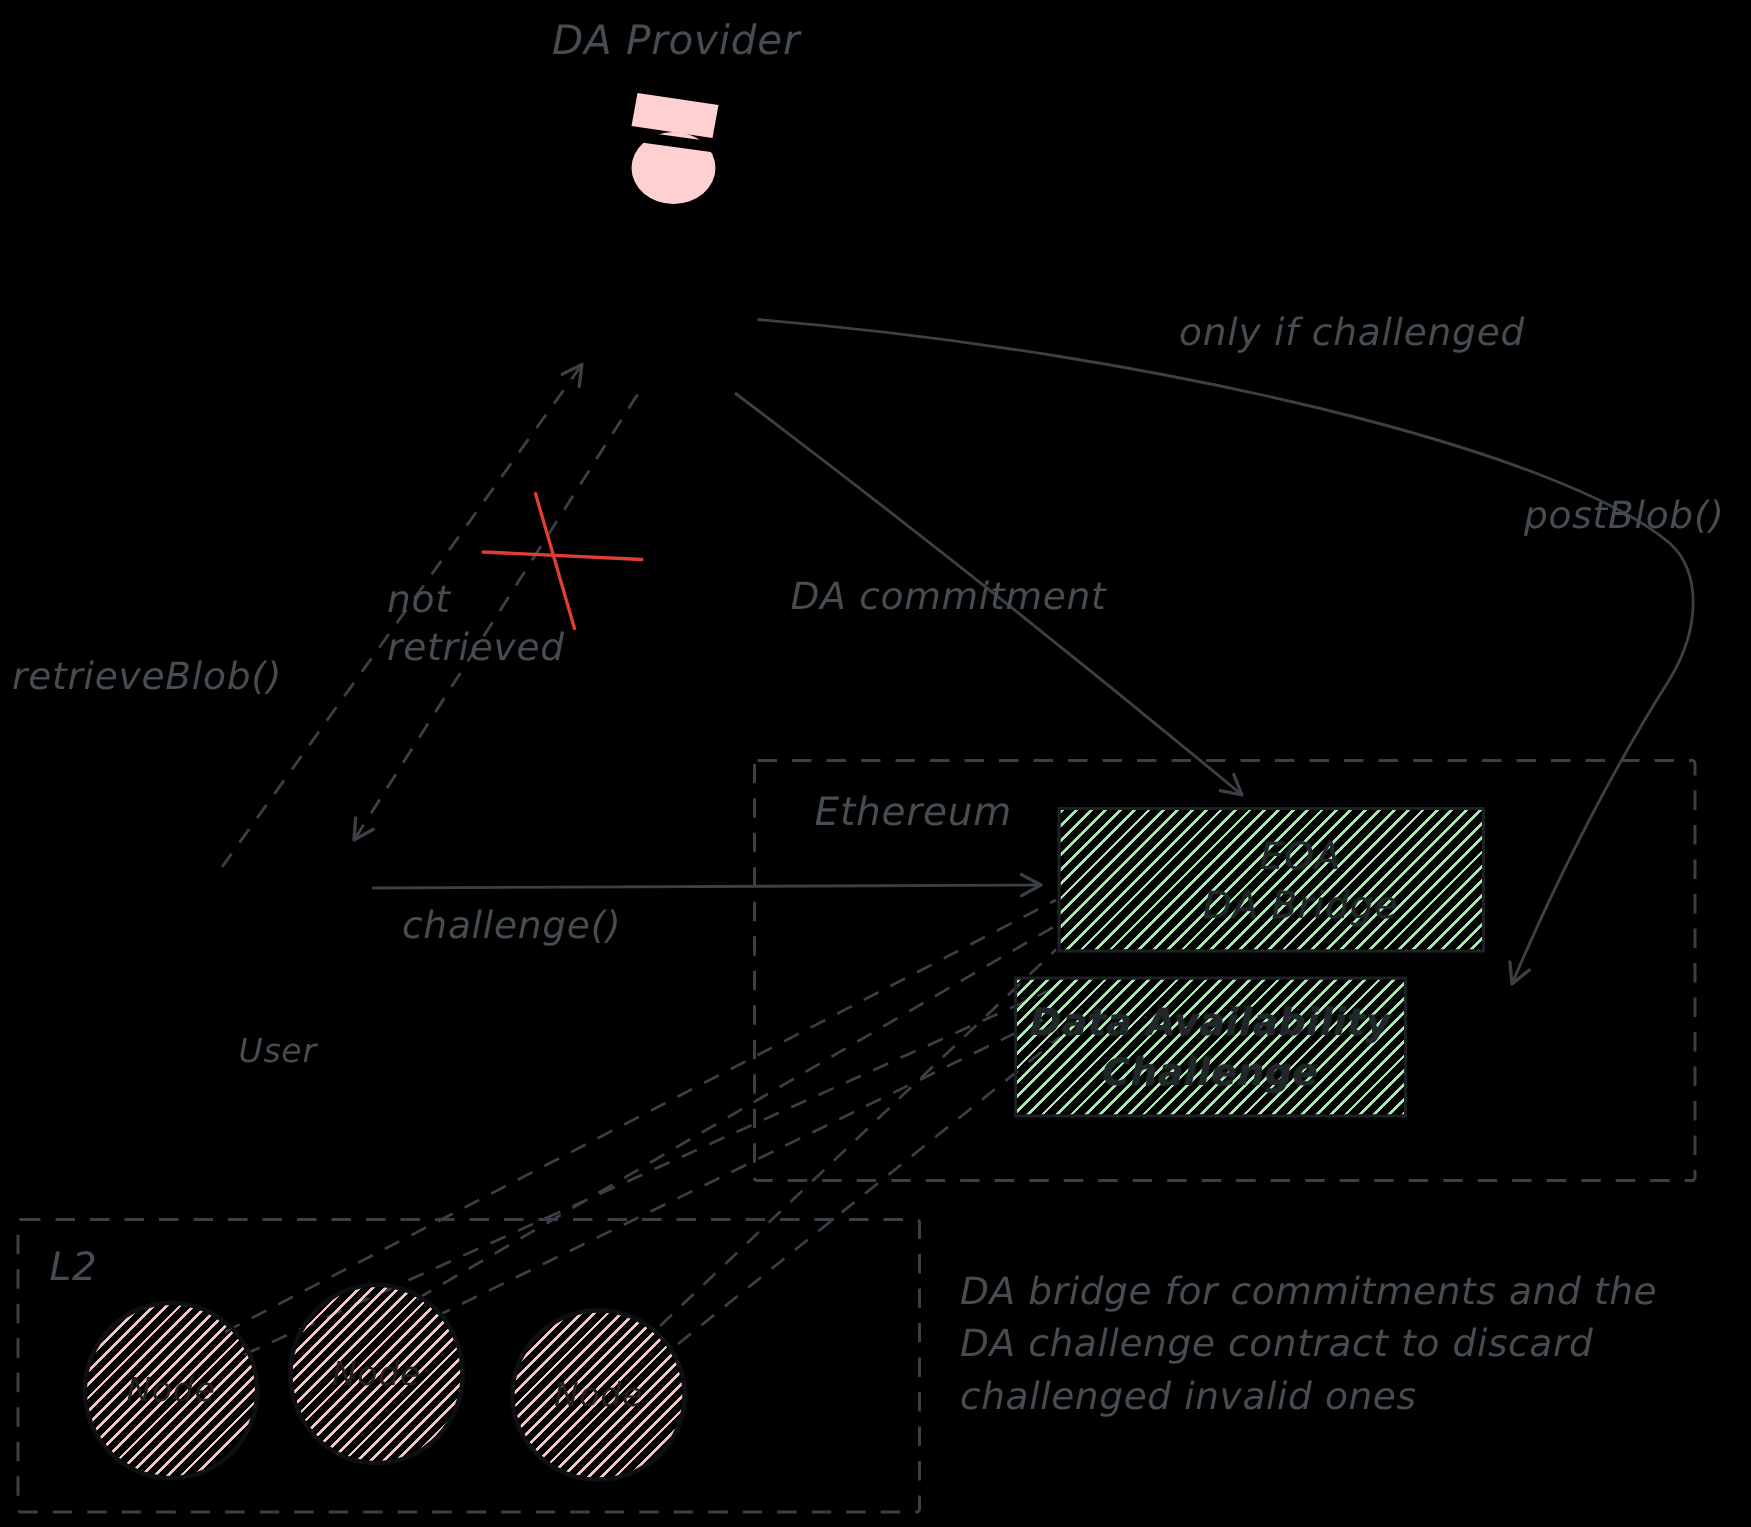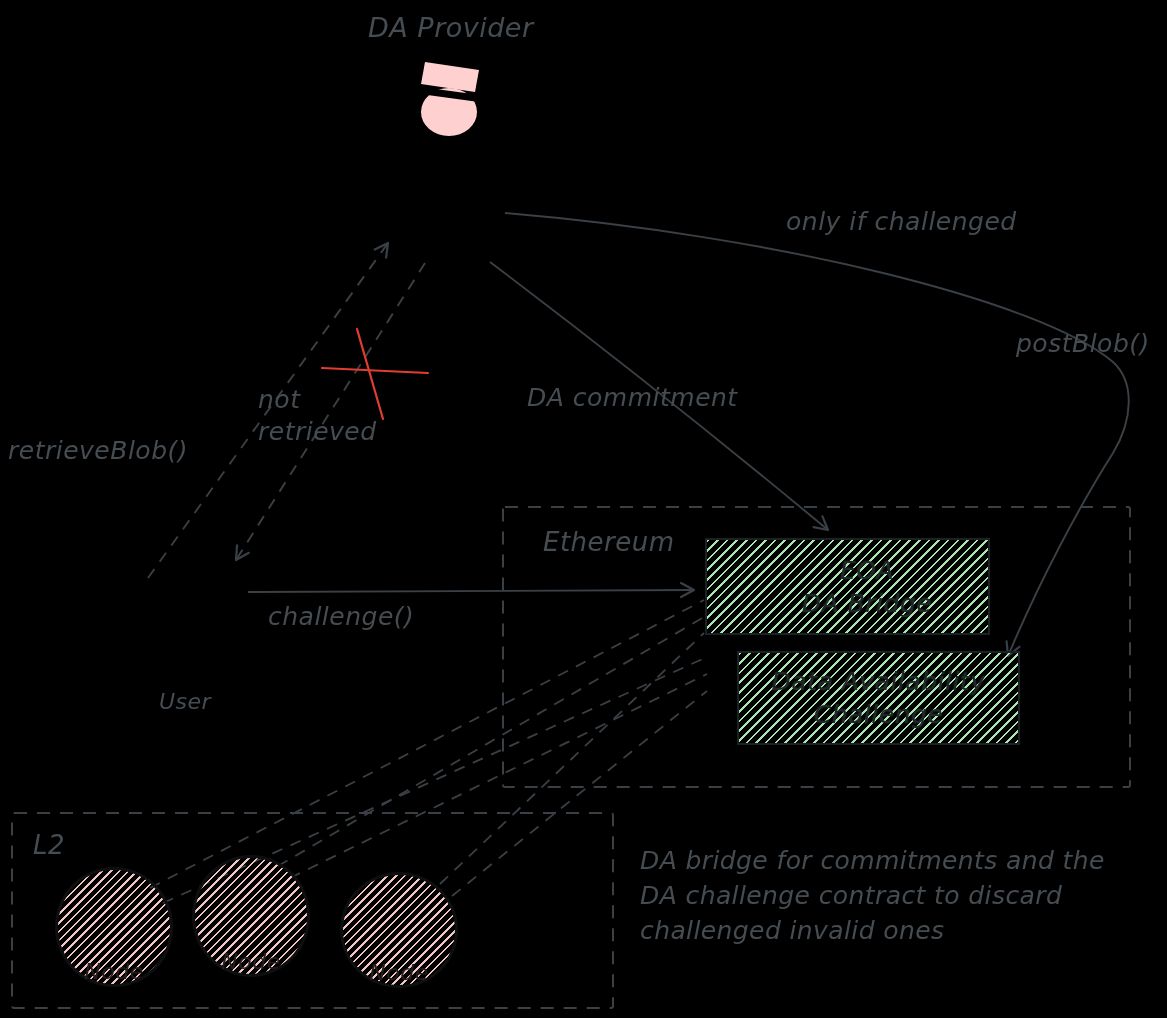--- a/index.html
+++ b/index.html
@@ -21,21 +21,21 @@
   }
   .box-green .bg-line{
     color:#20262a;font-style:italic;font-size:25px;line-height:33px;
     letter-spacing:.5px;text-shadow:0 0 2px rgba(178,242,187,.25);
   }
   .node{
     position:absolute;border:3px solid #0d0f11;border-radius:50%;box-sizing:border-box;
     background-image:repeating-linear-gradient(135deg,
       rgba(255,208,208,.95) 0px, rgba(255,208,208,.95) 1.8px,
       rgba(0,0,0,0) 1.8px, rgba(0,0,0,0) 6.2px);
-    display:flex;align-items:flex-end;justify-content:center;
+    display:flex;align-items:center;justify-content:center;
   }
   .node .node-lbl{color:#241e1e;font-style:italic;font-size:22px;letter-spacing:.5px;}
   .note{position:absolute;left:640px;top:843px;color:#454c52;font-style:italic;
         font-size:25px;line-height:35px;letter-spacing:.4px;}
   .two-line{text-align:left;line-height:32px;}
 </style>
 </head>
 <body>
 
 <div class="stage">
@@ -78,21 +78,21 @@
       <ellipse cx="449" cy="112" rx="28" ry="24" fill="#ffd0d0"></ellipse>
       <path d="M 417 90 L 483 99" stroke="#000000" stroke-width="7" fill="none"></path>
       <path d="M 425 62 L 479 70 L 475 92 L 421 84 Z" fill="#ffd0d0"></path>
     </g>
   </svg>
 
   <div class="box-green" style="left:705px;top:538px;width:285px;height:97px;padding-left:39px;">
     <div class="bg-line">EOA</div>
     <div class="bg-line">DA Bridge</div>
   </div>
-  <div class="box-green" style="left:737px;top:651px;width:283px;height:94px;">
+  <div class="box-green" style="left:676px;top:651px;width:262px;height:94px;font-weight:bold;">
     <div class="bg-line">Data Availability</div>
     <div class="bg-line">Challenge</div>
   </div>
 
   <div class="node" style="left:55px;top:867px;width:118px;height:120px;">
     <span class="node-lbl">Node</span>
   </div>
   <div class="node" style="left:192px;top:855px;width:118px;height:122px;">
     <span class="node-lbl">Node</span>
   </div>

